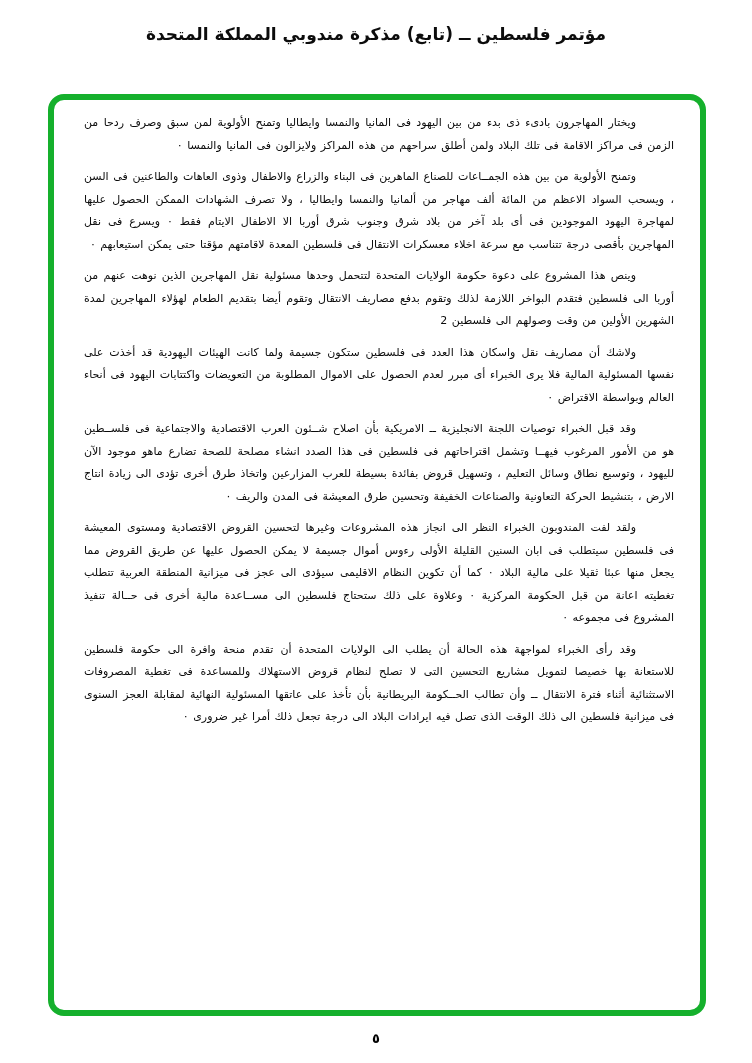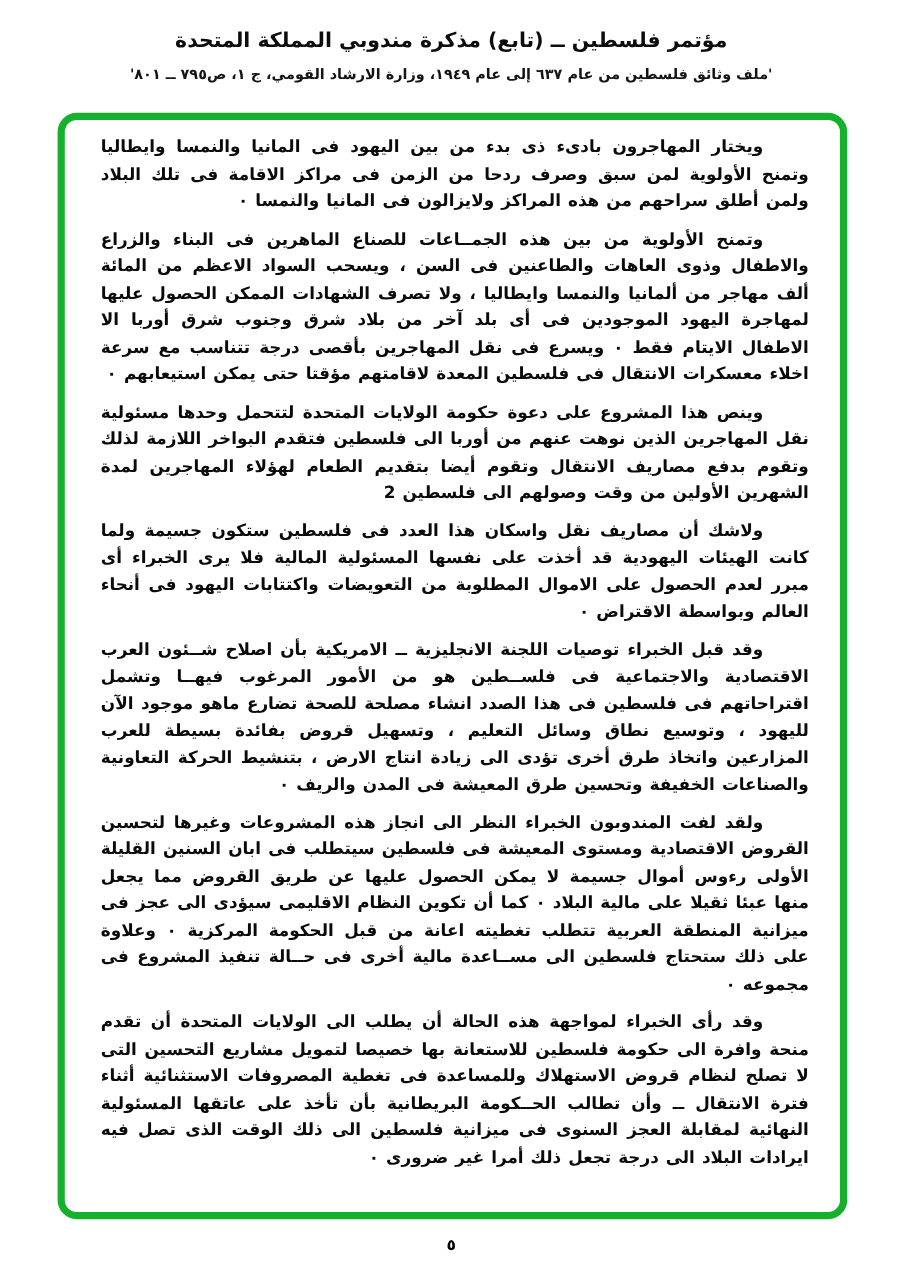--- a/index.html
+++ b/index.html
@@ -51,22 +51,22 @@
     position: absolute;
     top: 96px;
     left: 54px;
     width: 646px;
     height: 916px;
     padding: 16px 26px 0 30px;
     direction: rtl;
     overflow: hidden;
   }
   .para {
-    font-size: 14px;
-    font-weight: bold;
+    font-size: 11px;
+    font-weight: normal;
     color: #0a0a0a;
     line-height: 22.5px;
     text-align: justify;
     text-align-last: right;
     text-indent: 38px;
     margin-bottom: 9px;
     word-spacing: 1px;
   }
   .page-number {
     position: absolute;
@@ -79,21 +79,20 @@
     color: #000000;
   }
 </style>
 </head>
 <body>
 
 <div class="page">
 
   <div class="header">
     <div class="title">مؤتمر فلسطين ــ (تابع) مذكرة مندوبي المملكة المتحدة</div>
-    <div class="source-line">'ملف وثائق فلسطين من عام ٦٣٧ إلى عام ١٩٤٩، وزارة الارشاد القومي، ج ١، ص٧٩٥ ــ ٨٠١'</div>
   </div>
 
   <div class="frame" style="border-color: rgb(21, 176, 44);"></div>
 
   <div class="content">
     <p class="para">ويختار المهاجرون بادىء ذى بدء من بين اليهود فى المانيا والنمسا وايطاليا وتمنح الأولوية لمن سبق وصرف ردحا من الزمن فى مراكز الاقامة فى تلك البلاد ولمن أطلق سراحهم من هذه المراكز ولايزالون فى المانيا والنمسا ٠</p>
     <p class="para">وتمنح الأولوية من بين هذه الجمــاعات للصناع الماهرين فى البناء والزراع والاطفال وذوى العاهات والطاعنين فى السن ، ويسحب السواد الاعظم من المائة ألف مهاجر من ألمانيا والنمسا وايطاليا ، ولا تصرف الشهادات الممكن الحصول عليها لمهاجرة اليهود الموجودين فى أى بلد آخر من بلاد شرق وجنوب شرق أوربا الا الاطفال الايتام فقط ٠ ويسرع فى نقل المهاجرين بأقصى درجة تتناسب مع سرعة اخلاء معسكرات الانتقال فى فلسطين المعدة لاقامتهم مؤقتا حتى يمكن استيعابهم ٠</p>
     <p class="para">وينص هذا المشروع على دعوة حكومة الولايات المتحدة لتتحمل وحدها مسئولية نقل المهاجرين الذين نوهت عنهم من أوربا الى فلسطين فتقدم البواخر اللازمة لذلك وتقوم بدفع مصاريف الانتقال وتقوم أيضا بتقديم الطعام لهؤلاء المهاجرين لمدة الشهرين الأولين من وقت وصولهم الى فلسطين 2</p>
     <p class="para">ولاشك أن مصاريف نقل واسكان هذا العدد فى فلسطين ستكون جسيمة ولما كانت الهيئات اليهودية قد أخذت على نفسها المسئولية المالية فلا يرى الخبراء أى مبرر لعدم الحصول على الاموال المطلوبة من التعويضات واكتتابات اليهود فى أنحاء العالم وبواسطة الاقتراض ٠</p>
     <p class="para">وقد قبل الخبراء توصيات اللجنة الانجليزية ــ الامريكية بأن اصلاح شــئون العرب الاقتصادية والاجتماعية فى فلســطين هو من الأمور المرغوب فيهــا وتشمل اقتراحاتهم فى فلسطين فى هذا الصدد انشاء مصلحة للصحة تضارع ماهو موجود الآن لليهود ، وتوسيع نطاق وسائل التعليم ، وتسهيل قروض بفائدة بسيطة للعرب المزارعين واتخاذ طرق أخرى تؤدى الى زيادة انتاج الارض ، بتنشيط الحركة التعاونية والصناعات الخفيفة وتحسين طرق المعيشة فى المدن والريف ٠</p>

